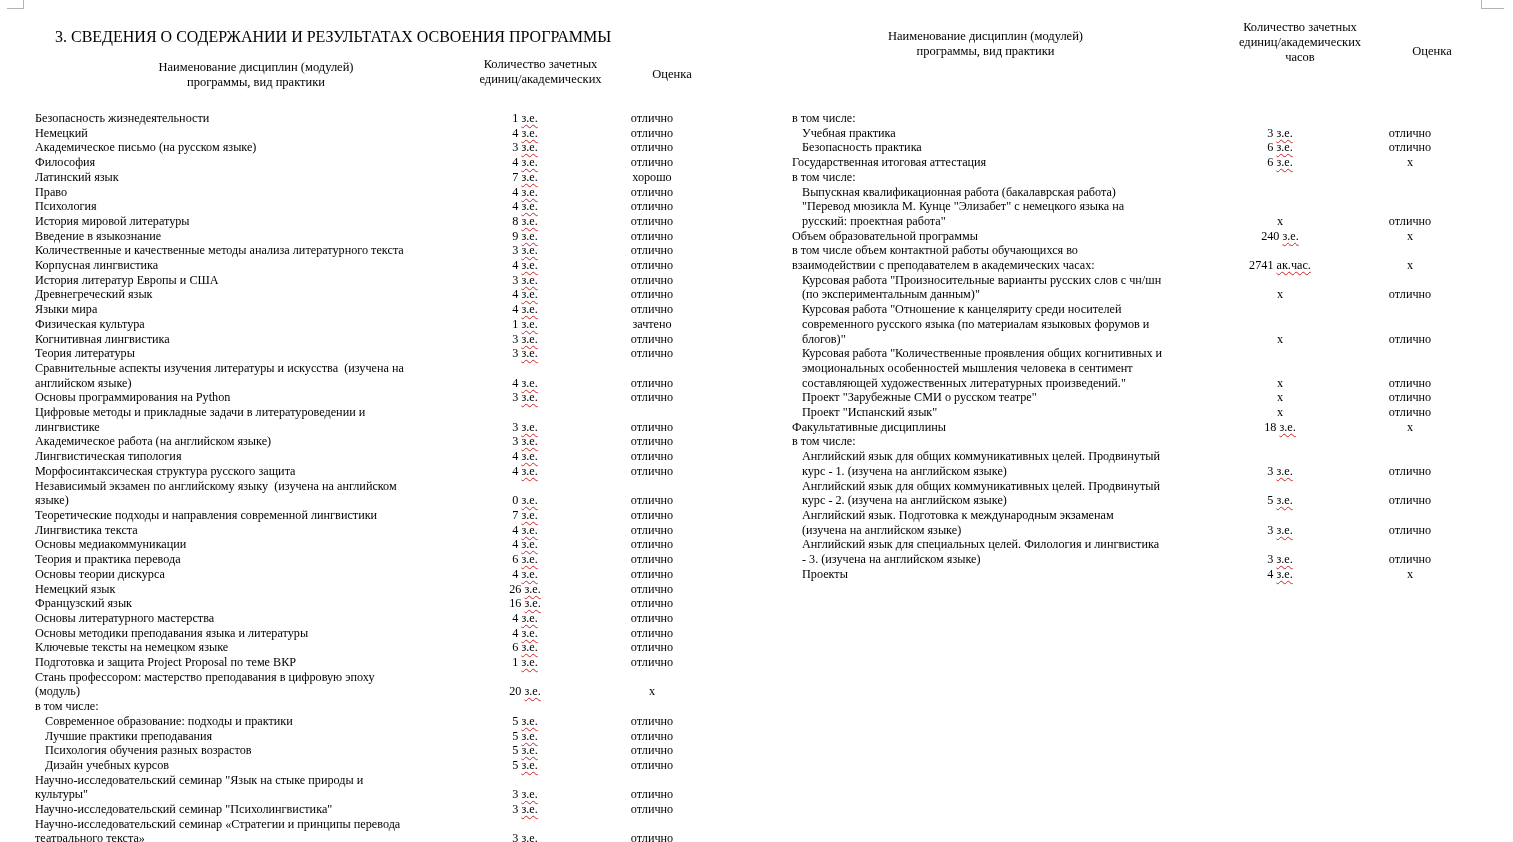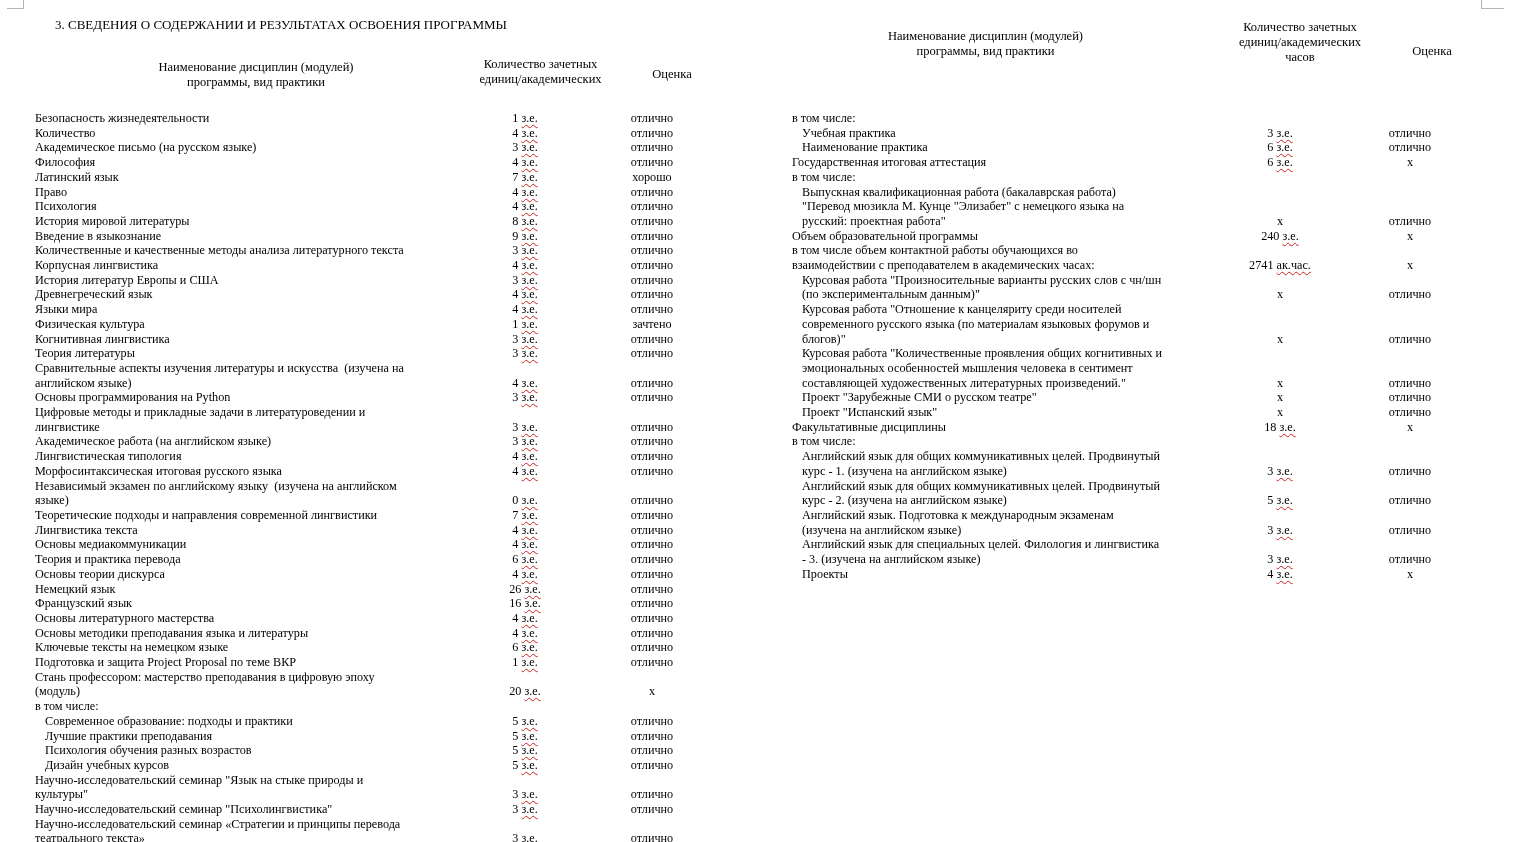--- a/index.html
+++ b/index.html
@@ -5,21 +5,21 @@
   html, body { margin: 0; padding: 0; background: #ffffff; }
   body {
     width: 1513px; height: 842px; overflow: hidden; position: relative;
     font-family: "Liberation Serif", "DejaVu Serif", serif;
     color: #000; font-size: 12.2px; line-height: 14.7px;
   }
   .corner { position: absolute; border-color: #b4b4b4; border-style: solid; width: 0; height: 0; }
   .corner-tl { left: 7px; top: -2px; width: 16px; height: 10px; border-width: 0 1px 1px 0; }
   .corner-tr { left: 1481px; top: -2px; width: 22px; height: 10px; border-width: 0 0 1px 1px; }
 
-  .title { position: absolute; left: 55px; top: 16px; font-size: 13px; line-height: 17.5px; }
+  .title { position: absolute; left: 55px; top: 28px; font-size: 16px; line-height: 17.5px; }
   .hdr { position: absolute; text-align: center; font-size: 12.5px; line-height: 15px; }
 
   .col { position: absolute; top: 111px; }
   .col-left { left: 35px; }
   .col-right { left: 792px; }
   .row { position: relative; }
   .row .name { display: block; white-space: pre-wrap; }
   .row .cell { position: absolute; bottom: 0; text-align: center; white-space: nowrap; }
   .col-left .name { width: 400px; }
   .col-left .credits { left: 440px; width: 100px; margin-top: 8px; }
@@ -61,21 +61,21 @@
 </div>
 <div class="hdr" style="left:1392px; top:44px; width:80px;">Оценка</div>
 
 <div class="col col-left" id="left-col">
     <div class="row">
       <span class="name">Безопасность жизнедеятельности</span>
       <span class="cell credits"><span>1</span> <span class="sq">з.е.</span></span>
       <span class="cell grade">отлично</span>
     </div>
     <div class="row">
-      <span class="name">Количество</span>
+      <span class="name">Немецкий</span>
       <span class="cell credits"><span>4</span> <span class="sq">з.е.</span></span>
       <span class="cell grade">отлично</span>
     </div>
     <div class="row">
       <span class="name">Академическое письмо (на русском языке)</span>
       <span class="cell credits"><span>3</span> <span class="sq">з.е.</span></span>
       <span class="cell grade">отлично</span>
     </div>
     <div class="row">
       <span class="name">Философия</span>
@@ -168,21 +168,21 @@
       <span class="name">Академическое работа (на английском языке)</span>
       <span class="cell credits"><span>3</span> <span class="sq">з.е.</span></span>
       <span class="cell grade">отлично</span>
     </div>
     <div class="row">
       <span class="name">Лингвистическая типология</span>
       <span class="cell credits"><span>4</span> <span class="sq">з.е.</span></span>
       <span class="cell grade">отлично</span>
     </div>
     <div class="row">
-      <span class="name">Морфосинтаксическая итоговая русского языка</span>
+      <span class="name">Морфосинтаксическая структура русского защита</span>
       <span class="cell credits"><span>4</span> <span class="sq">з.е.</span></span>
       <span class="cell grade">отлично</span>
     </div>
     <div class="row">
       <span class="name">Независимый экзамен по английскому языку  (изучена на английском
 языке)</span>
       <span class="cell credits"><span>0</span> <span class="sq">з.е.</span></span>
       <span class="cell grade">отлично</span>
     </div>
     <div class="row">
@@ -294,21 +294,21 @@
       <span class="name">в том числе:</span>
       <span class="cell credits"><span></span></span>
       <span class="cell grade"></span>
     </div>
     <div class="row indent">
       <span class="name">Учебная практика</span>
       <span class="cell credits"><span>3</span> <span class="sq">з.е.</span></span>
       <span class="cell grade">отлично</span>
     </div>
     <div class="row indent">
-      <span class="name">Наименование практика</span>
+      <span class="name">Безопасность практика</span>
       <span class="cell credits"><span>6</span> <span class="sq">з.е.</span></span>
       <span class="cell grade">отлично</span>
     </div>
     <div class="row">
       <span class="name">Государственная итоговая аттестация</span>
       <span class="cell credits"><span>6</span> <span class="sq">з.е.</span></span>
       <span class="cell grade">x</span>
     </div>
     <div class="row">
       <span class="name">в том числе:</span>

